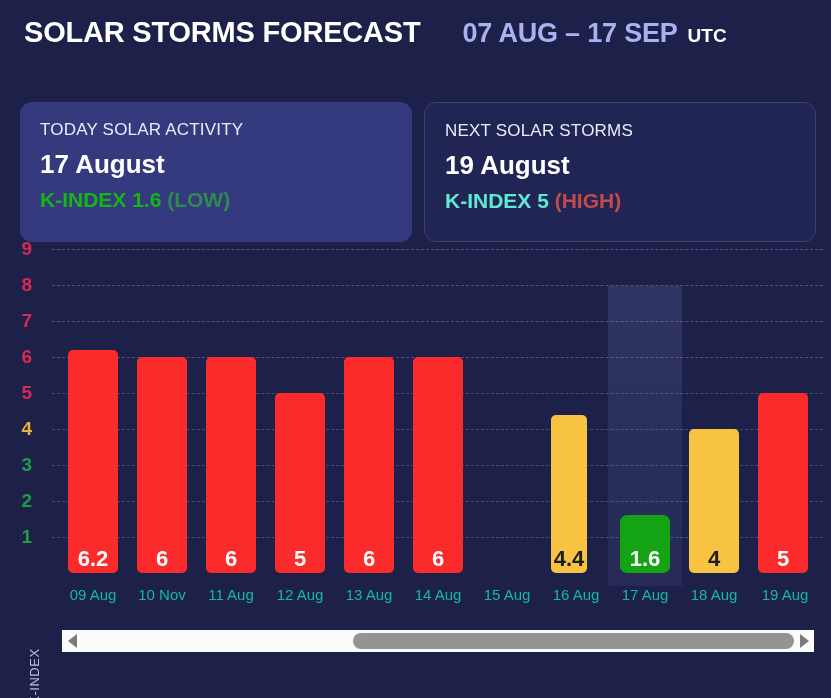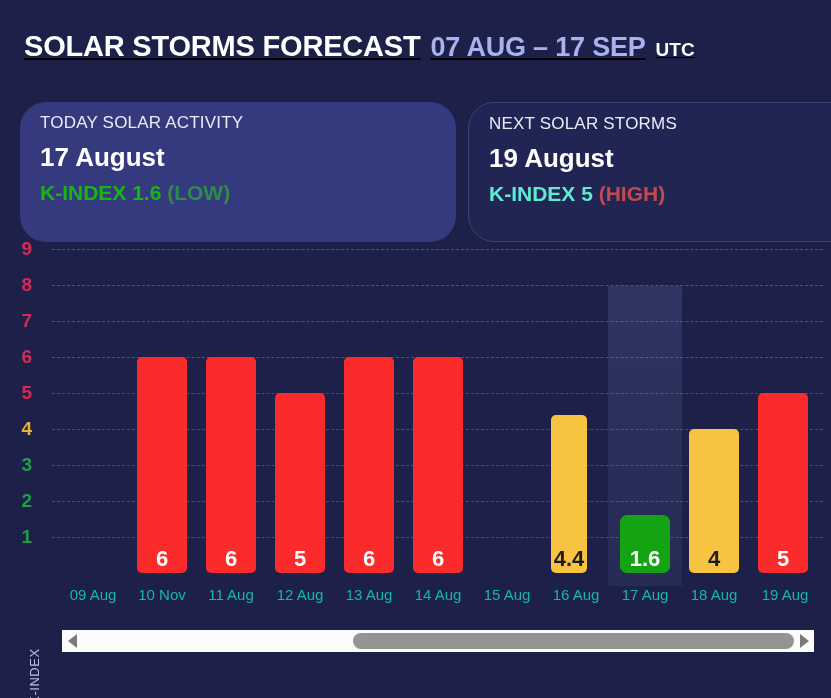--- a/index.html
+++ b/index.html
@@ -16,58 +16,58 @@
     position: relative;
     width: 831px;
     height: 698px;
     background: #1d2049;
   }
 
   
   .header {
     position: absolute;
     left: 24px;
-    top: 30px;
+    top: 16px;
     display: flex;
     align-items: baseline;
     gap: 10px;
     white-space: nowrap;
-    text-decoration: underline;
   }
   .header-title {
     font-size: 29px;
     font-weight: bold;
     color: #ffffff;
     letter-spacing: -0.2px;
   }
   .header-range {
     font-size: 27px;
     font-weight: bold;
     color: #a9b2ee;
     letter-spacing: -0.2px;
+    margin-left: 32px;
   }
   .header-tz {
     font-size: 19px;
     font-weight: bold;
     color: #ffffff;
   }
 
   
   .cards {
     position: absolute;
     left: 20px;
     top: 102px;
     display: flex;
     gap: 12px;
   }
   .card {
-    width: 436px;
+    width: 392px;
     height: 140px;
-    border-radius: 26px;
-    padding: 11px 20px 0 20px;
+    border-radius: 12px;
+    padding: 18px 20px 0 20px;
   }
   .card-today {
     background: #353a7e;
   }
   .card-next {
     background: #212553;
     border: 1px solid #3b4075;
   }
   .card-label {
     font-size: 17px;
@@ -286,20 +286,23 @@
         <div class="highlight-col" style="left: 556px;"></div>
         <div class="gridline" style="top: -37px;"></div>
         <div class="gridline" style="top: -1px;"></div>
         <div class="gridline" style="top: 35px;"></div>
         <div class="gridline" style="top: 71px;"></div>
         <div class="gridline low" style="top: 107px;"></div>
         <div class="gridline low" style="top: 143px;"></div>
         <div class="gridline low" style="top: 179px;"></div>
         <div class="gridline low" style="top: 215px;"></div>
         <div class="gridline low" style="top: 251px;"></div>
+        <div class="bar red" style="left: 16px; width: 50px; height: 223.2px;">
+          <span class="bar-value">6.2</span>
+        </div>
         <div class="x-label" style="left: 16px;">09 Aug</div>
         <div class="bar red" style="left: 85px; width: 50px; height: 216px;">
           <span class="bar-value">6</span>
         </div>
         <div class="x-label" style="left: 85px;">10 Nov</div>
         <div class="bar red" style="left: 154px; width: 50px; height: 216px;">
           <span class="bar-value">6</span>
         </div>
         <div class="x-label" style="left: 154px;">11 Aug</div>
         <div class="bar red" style="left: 223px; width: 50px; height: 180px;">

